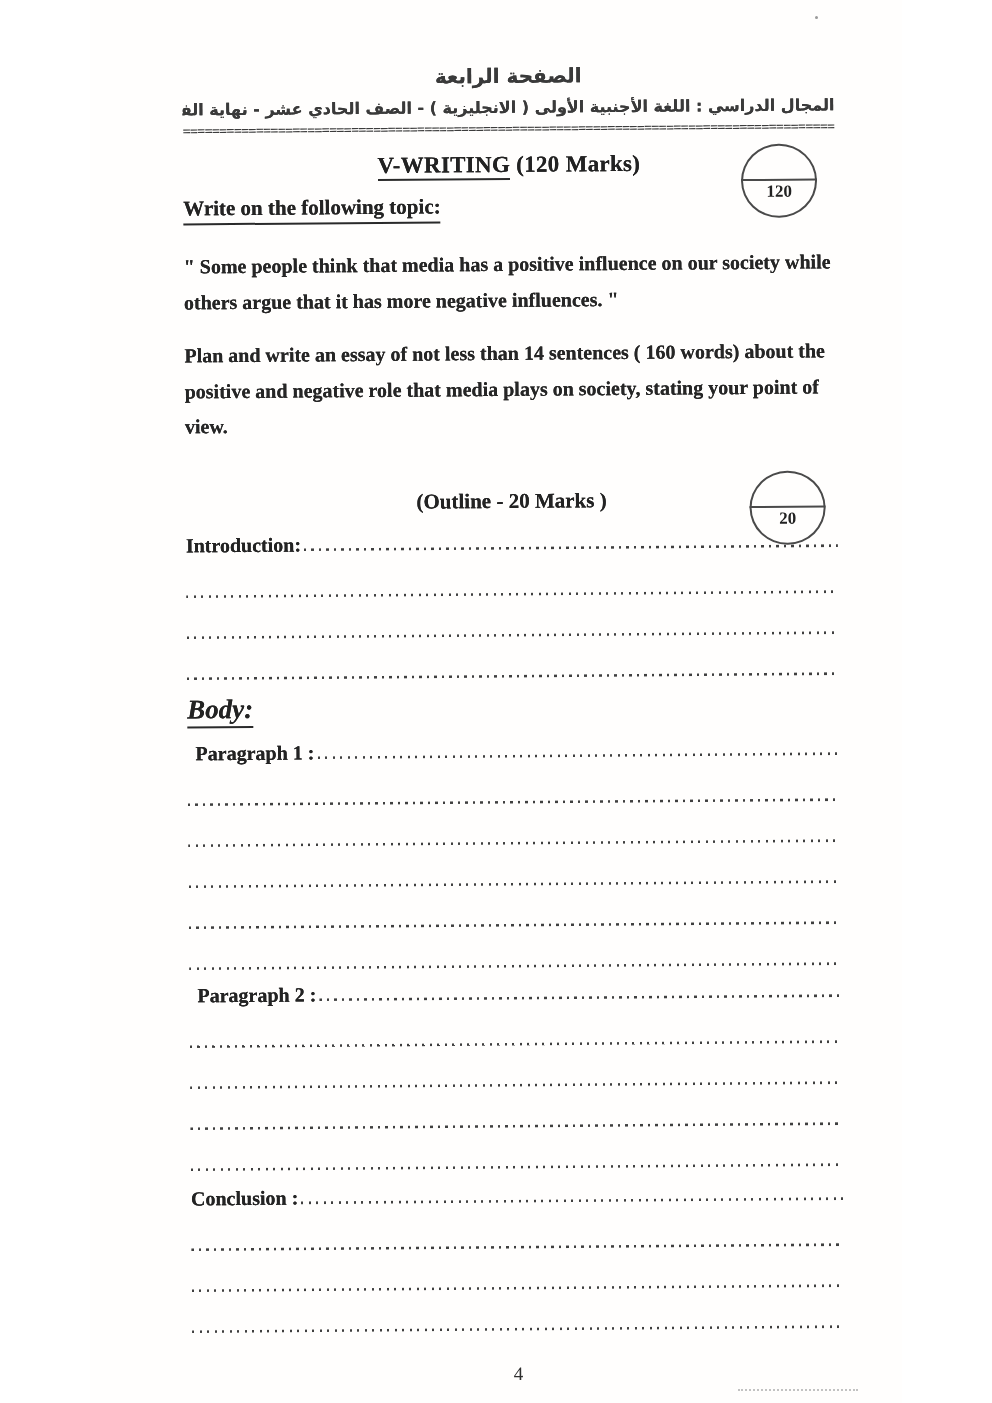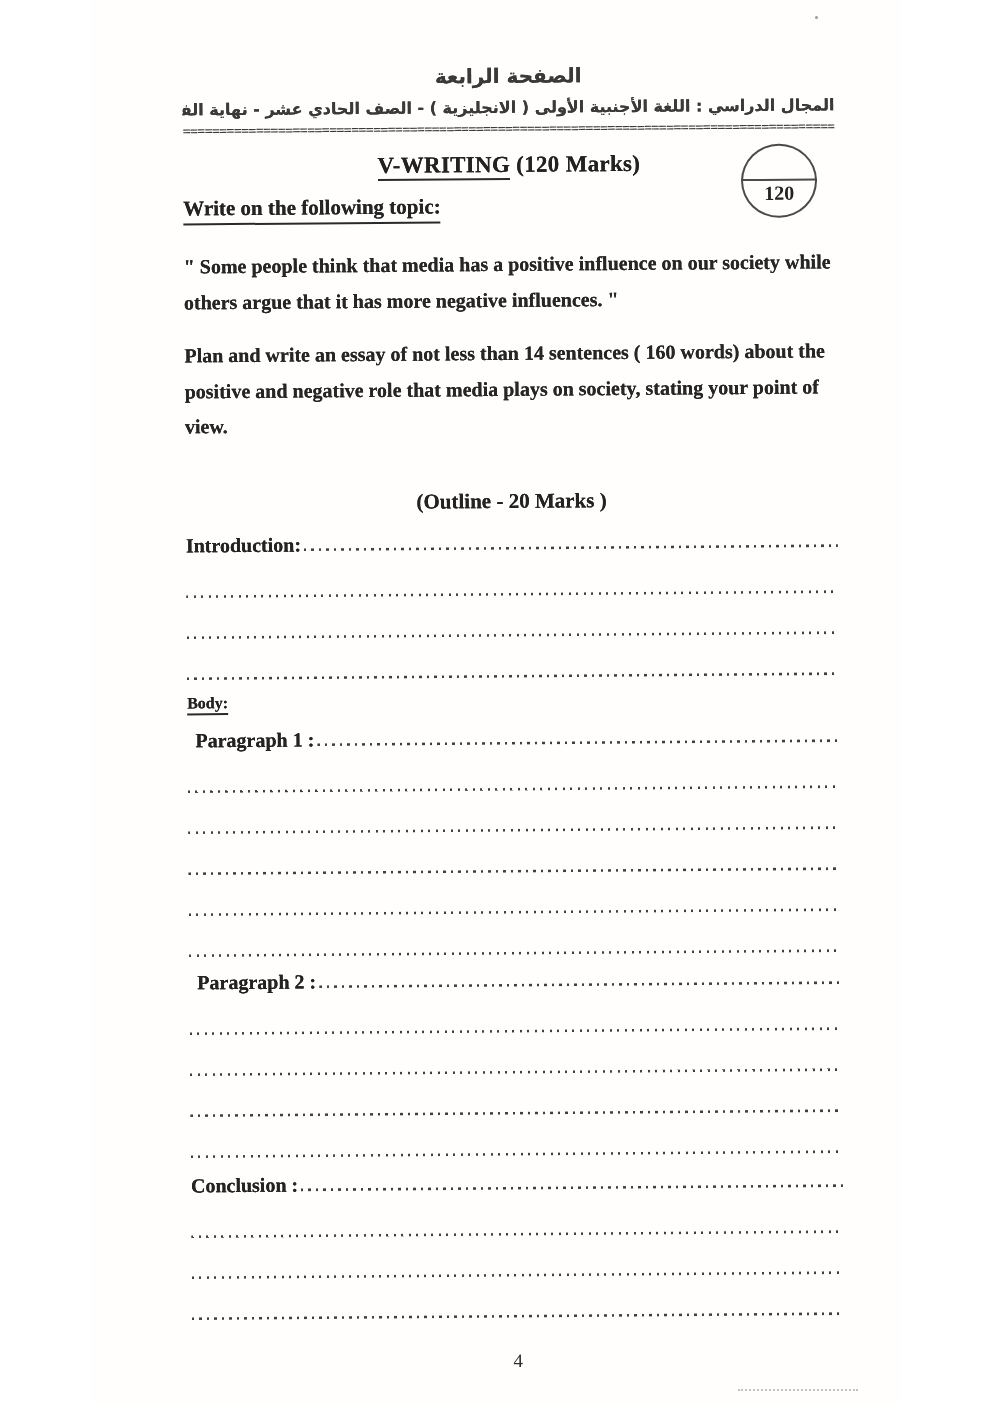--- a/index.html
+++ b/index.html
@@ -63,44 +63,45 @@
   .score-circle {
     position:absolute; width:76px; height:74px;
     border:2px solid #4a4a4a; border-radius:50%;
   }
   .score-circle .half-line {
     position:absolute; left:-2px; right:-2px; top:47%;
     border-top:2px solid #4a4a4a;
   }
   .score-circle .val {
     position:absolute; left:0; right:0; top:52%; text-align:center;
-    font-size:20px; font-weight:bold; color:#222;
+    font-size:17px; font-weight:bold; color:#222;
   }
   .circle-120 { top:-6px; right:18px; }
   .circle-20  { top:-16px; right:12px; }
 
   
   .dots-bg {
     background-image:repeating-linear-gradient(to right,#3f3f3f 0 2.2px,transparent 2.2px 7.5px);
     background-size:100% 2.6px; background-repeat:no-repeat; background-position:left bottom;
   }
   .label-line { display:flex; align-items:flex-end; }
   .label-line .lbl {
     white-space:nowrap; font-size:20px; font-weight:bold; color:#232323;
     text-shadow:0 0 0.6px #232323; padding-right:3px;
   }
   .label-line .dotfill { flex:1; height:16px; margin-bottom:5px; }
   .dotline { height:41px; }
 
   .intro-row { margin-top:18px; }
   .body-row { margin-top:14px; }
   .body-label {
-    display:inline-block; font-size:16px; font-weight:bold; color:#232323;
+    display:inline-block; font-size:27px; font-weight:bold; color:#232323;
     border-bottom:2.5px solid #2a2a2a; padding-bottom:1px;
     text-shadow:0 0 0.6px #232323;
+    font-style:italic;
   }
   .p-row { margin-top:14px; }
   .p-row .lbl { padding-left:8px; }
   .conclusion-row { margin-top:16px; }
 
   .page-number {
     margin-top:32px; text-align:center; font-size:19px; color:#2e2e2e;
   }
 
   
@@ -138,20 +139,24 @@
     <div class="topic-heading-row">
       <span class="topic-heading">Write on the following topic:</span>
     </div>
 
     <p class="para quote">" Some people think that media has a positive influence on our society while others argue that it has more negative influences. "</p>
 
     <p class="para instructions">Plan and write an essay of not less than 14 sentences ( 160 words) about the positive and negative role that media plays on society, stating your point of view.</p>
 
     <div class="outline-row">
       <span class="outline-title">(Outline - 20 Marks )</span>
+      <div class="score-circle circle-20">
+        <div class="half-line"></div>
+        <span class="val">20</span>
+      </div>
     </div>
 
     <div class="label-line intro-row">
       <span class="lbl">Introduction:</span>
       <div class="dotfill dots-bg"></div>
     </div>
     <div class="dotline dots-bg"></div>
     <div class="dotline dots-bg"></div>
     <div class="dotline dots-bg"></div>
 

